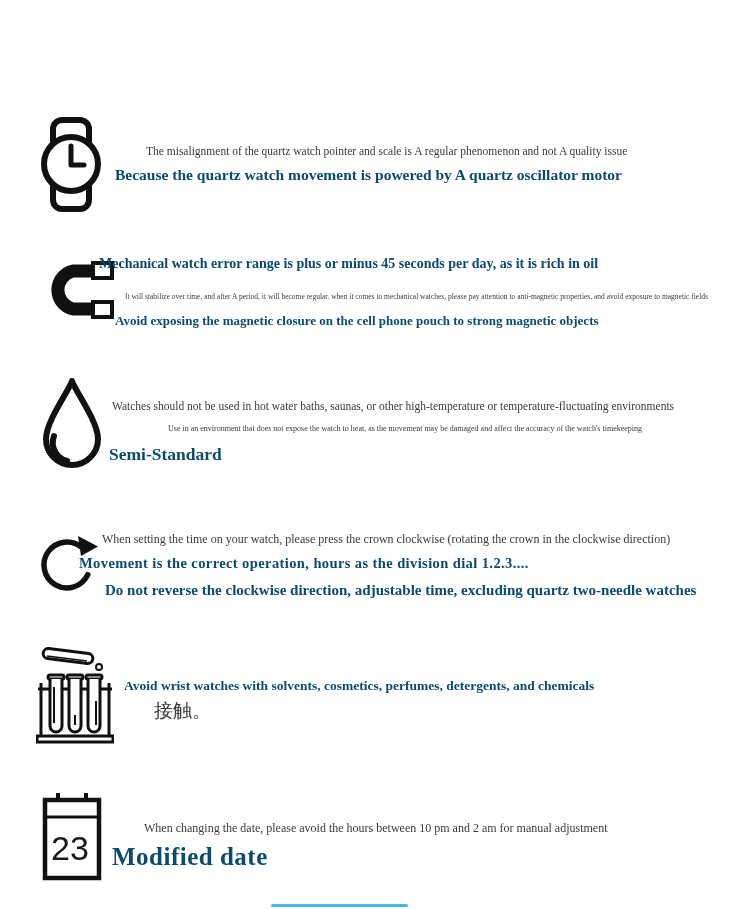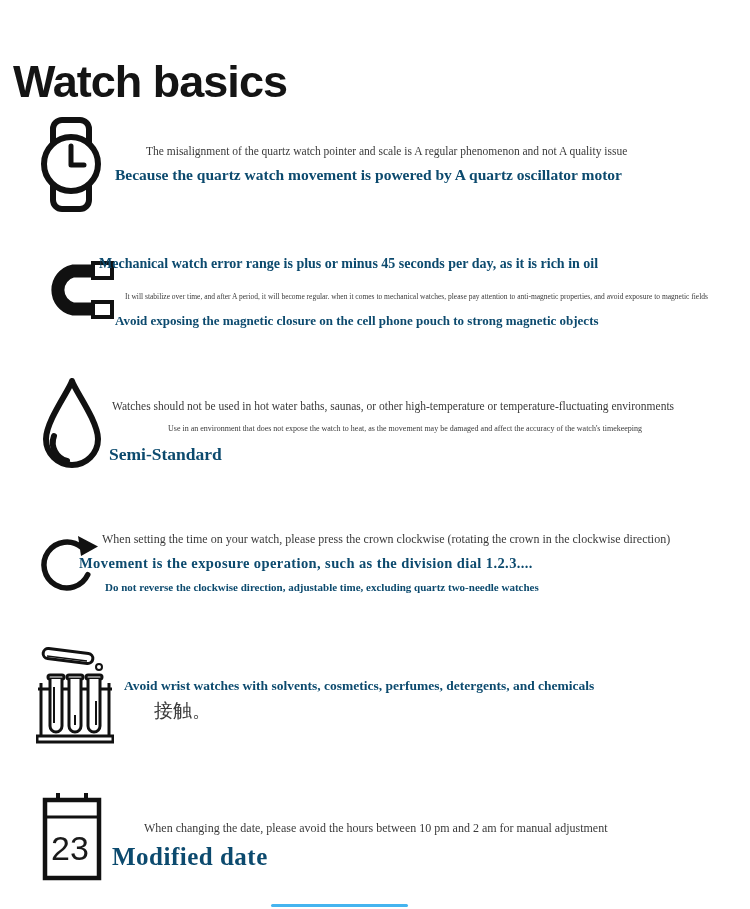--- a/index.html
+++ b/index.html
@@ -25,21 +25,20 @@
   .accent-bar{
     position:absolute;left:271px;top:904px;width:137px;height:3px;
     background:#45b4ef;border-radius:2px;
   }
 </style>
 </head>
 <body>
 
 <div class="page">
 
-  <h1 class="page-title">Watch basics</h1>
 
   
   <div class="section">
     <svg class="icon" style="left:36px;top:116px;" width="70" height="97" viewBox="0 0 70 97">
       <rect x="17" y="4" width="36" height="89" rx="9" fill="none" stroke="#111" stroke-width="6"></rect>
       <circle cx="35" cy="48" r="27" fill="#fff" stroke="#111" stroke-width="6"></circle>
       <path d="M35 30 V49 H48" fill="none" stroke="#111" stroke-width="5" stroke-linecap="round" stroke-linejoin="round"></path>
     </svg>
     <div class="line" style="left:146px;top:144px;font-size:11.5px;">The misalignment of the quartz watch pointer and scale is A regular phenomenon and not A quality issue</div>
     <div class="line bold" style="left:115px;top:165px;font-size:15.5px;">Because the quartz watch movement is powered by A quartz oscillator motor</div>
@@ -68,22 +67,22 @@
     <div class="line bold" style="left:109px;top:444px;font-size:17.5px;">Semi-Standard</div>
   </div>
 
   
   <div class="section">
     <svg class="icon" style="left:38px;top:527px;" width="64" height="68" viewBox="0 0 64 68">
       <path d="M43.8 20.4 A23 23 0 1 0 49.8 47.7" fill="none" stroke="#111" stroke-width="5.5" stroke-linecap="round"></path>
       <polygon points="40,9 60,19.5 43,29" fill="#111"></polygon>
     </svg>
     <div class="line" style="left:102px;top:532px;font-size:12px;">When setting the time on your watch, please press the crown clockwise (rotating the crown in the clockwise direction)</div>
-    <div class="line bold" style="left:79px;top:554px;font-size:14.5px;letter-spacing:0.4px;">Movement is the exposure operation, such as the division dial 1.2.3....</div>
-    <div class="line bold" style="left:89px;top:581px;font-size:11px;padding-left:16px;">Do not reverse the clockwise direction, adjustable time, excluding quartz two-needle watches</div>
+    <div class="line bold" style="left:79px;top:554px;font-size:14.5px;letter-spacing:0.4px;">Movement is the correct operation, hours as the division dial 1.2.3....</div>
+    <div class="line bold" style="left:89px;top:581px;font-size:15px;padding-left:16px;">Do not reverse the clockwise direction, adjustable time, excluding quartz two-needle watches</div>
   </div>
 
   
   <div class="section">
     <svg class="icon" style="left:36px;top:643px;" width="78" height="102" viewBox="0 0 78 102">
 
       <rect x="7" y="8" width="50" height="10" rx="5" transform="rotate(7 32 13)" fill="#fff" stroke="#111" stroke-width="3"></rect>
       <line x1="11" y1="13" x2="51" y2="18" stroke="#111" stroke-width="1.5"></line>
       <circle cx="63" cy="24" r="3" fill="none" stroke="#111" stroke-width="2"></circle>
 

